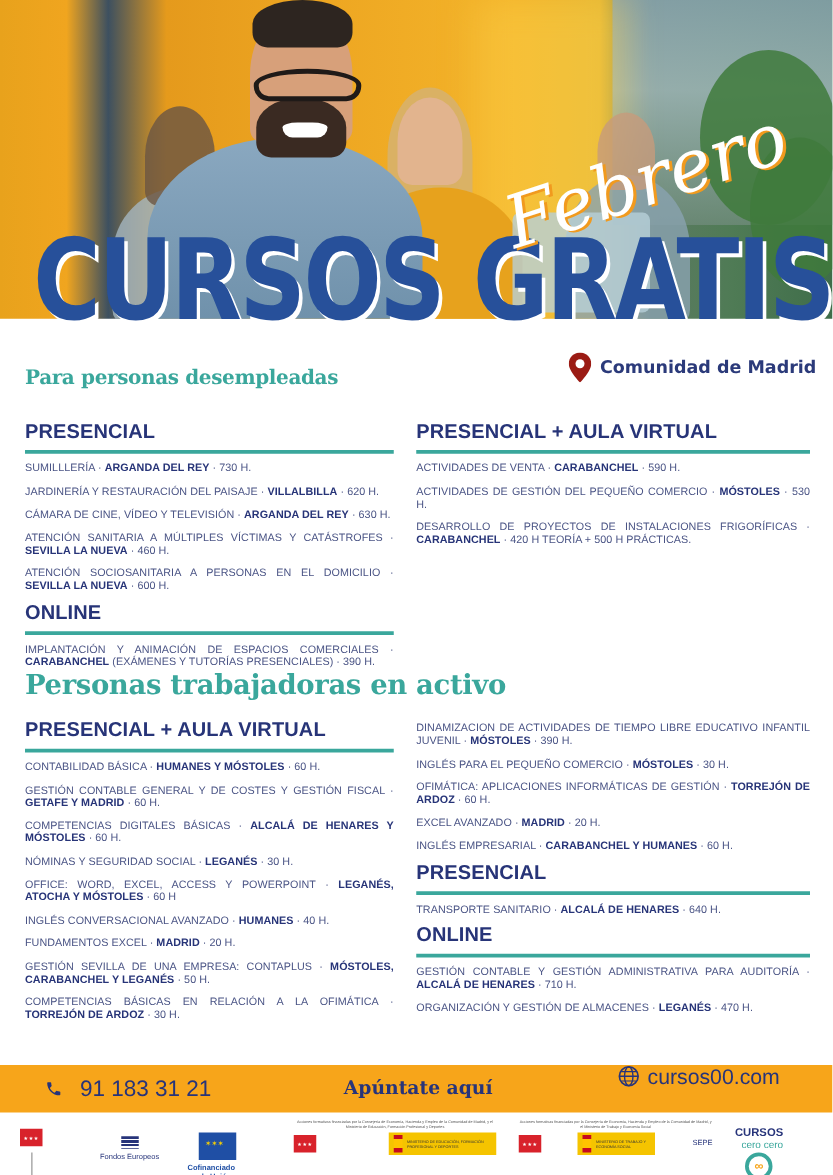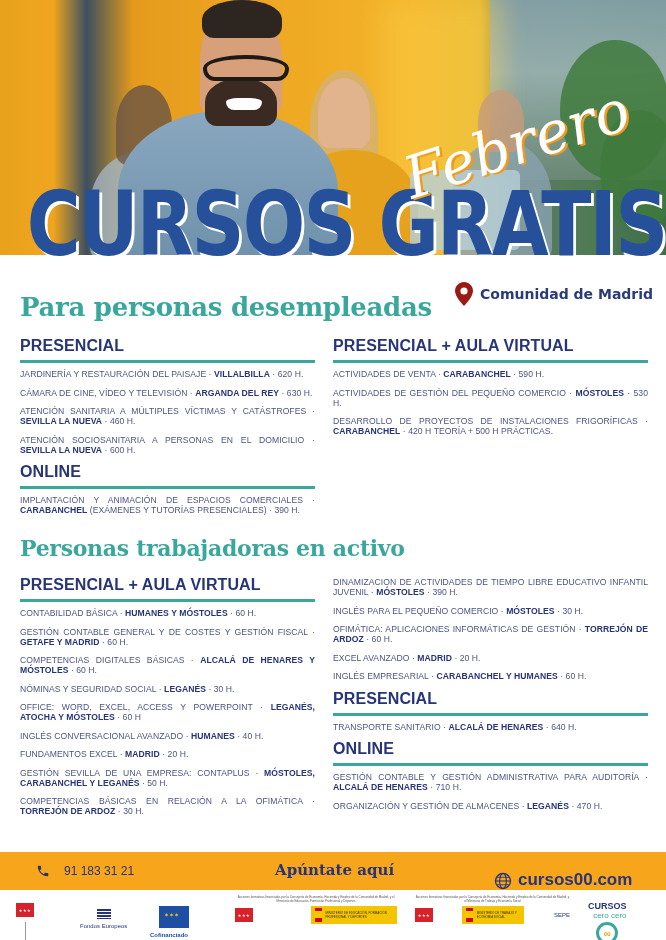--- a/index.html
+++ b/index.html
@@ -31,40 +31,40 @@
 
   .title-main { position: absolute; left: 0; top: 180px; width: 666px; height: 90px; text-align: center;
     font-family: "DejaVu Sans", sans-serif; font-weight: bold; font-size: 80px; letter-spacing: -2px;
     color: #27509a; transform: scaleX(0.92) scaleY(1.12); transform-origin: center top; line-height: 80px;
     text-shadow: 3px 3px 0 #ffffff; white-space: nowrap; }
   .title-script { position: absolute; left: 400px; top: 110px; font-family: "DejaVu Serif", serif; font-style: italic;
     font-size: 58px; color: #ffffff; transform: rotate(-18deg); text-shadow: 2px 2px 0 #f19a1e; white-space: nowrap; }
 
   
   .sec-title { position: absolute; font-family: "DejaVu Serif", serif; font-weight: bold; color: #3aa79c; white-space: nowrap; }
-  .sec-title.t1 { left: 20px; top: 292px; font-size: 26px; letter-spacing: -0.3px; }
+  .sec-title.t1 { left: 20px; top: 292px; font-size: 16px; letter-spacing: -0.3px; }
   .sec-title.t2 { left: 20px; top: 535px; font-size: 22px; letter-spacing: -0.3px; }
 
   .location { position: absolute; left: 455px; top: 282px; display: flex; align-items: center; gap: 7px; }
   .location .label { font-family: "DejaVu Sans", sans-serif; font-weight: bold; font-size: 14px; color: #2b3a7a; }
 
   
   .col { position: absolute; width: 295px; }
   .col.c1 { left: 20px; }
   .col.c2 { left: 333px; width: 315px; }
   .cat { font-weight: bold; font-size: 16px; color: #273478; padding-bottom: 5px; border-bottom: 3px solid #3aa79c; margin-bottom: 6px; letter-spacing: 0.1px; }
   .course { font-size: 8.6px; line-height: 10px; color: #4a5485; text-align: justify; margin-bottom: 8.5px; letter-spacing: 0.05px; }
   .course .loc { font-weight: bold; color: #273478; }
 
   
   .cta-bar { position: absolute; left: 0; top: 852px; width: 666px; height: 38px; background: #f7a51a; display: flex; align-items: center; }
   .cta-phone { position: absolute; left: 36px; top: 0; height: 38px; display: flex; align-items: center; gap: 14px; }
-  .cta-phone .num { font-size: 12px; color: #27347a; }
+  .cta-phone .num { font-size: 18px; color: #27347a; }
   .cta-center { position: absolute; left: 275px; top: 9px; font-family: "DejaVu Serif", serif; font-weight: bold; font-size: 15px; color: #27347a; }
-  .cta-web { position: absolute; left: 494px; top: 0; height: 38px; display: flex; align-items: flex-end; gap: 6px; font-weight: bold; }
+  .cta-web { position: absolute; left: 494px; top: 0; height: 38px; display: flex; align-items: flex-start; gap: 6px; }
   .cta-web .url { font-size: 17px; color: #27347a; }
 
   
   .logos { position: absolute; left: 0; top: 893px; width: 666px; height: 47px; }
   .logo { position: absolute; flex-direction: column; }
   .madrid-flag { width: 18px; height: 14px; background: #d8222b; display: flex; align-items: center; justify-content: center; color: #fff; font-size: 4px; letter-spacing: 0.5px; }
   .tiny { font-size: 3px; color: #555; line-height: 4px; }
   .eu-box { width: 30px; height: 22px; background: #1f4fa5; position: relative; }
   .eu-box::after { content: "✶✶✶"; position: absolute; left: 5px; top: 5px; color: #f8d000; font-size: 6px; }
   .es-box { background: #f5c400; height: 18px; display: flex; align-items: center; gap: 4px; padding: 0 4px; }
@@ -103,20 +103,21 @@
   <svg width="18" height="24" viewBox="0 0 18 24">
     <path d="M9 0C4 0 0 4 0 9c0 6 9 15 9 15s9-9 9-15c0-5-4-9-9-9z" fill="#9b1b14"></path>
     <circle cx="9" cy="9" r="3.6" fill="#ffffff"></circle>
   </svg>
   <span class="label">Comunidad de Madrid</span>
 </div>
 
 <div class="sec-title t1">Para personas desempleadas</div>
 <div class="col c1" style="top:337px;" id="u-left">
     <div class="cat">PRESENCIAL</div>
+    <div class="course"><span>SUMILLLERÍA · </span><span class="loc">ARGANDA DEL REY</span><span>  · 730 H.</span></div>
     <div class="course"><span>JARDINERÍA Y RESTAURACIÓN DEL PAISAJE · </span><span class="loc">VILLALBILLA</span><span> · 620 H.</span></div>
     <div class="course"><span>CÁMARA DE CINE, VÍDEO Y TELEVISIÓN · </span><span class="loc">ARGANDA DEL REY</span><span> · 630 H.</span></div>
     <div class="course"><span>ATENCIÓN SANITARIA A MÚLTIPLES VÍCTIMAS Y CATÁSTROFES · </span><span class="loc">SEVILLA LA NUEVA</span><span> · 460 H.</span></div>
     <div class="course"><span>ATENCIÓN SOCIOSANITARIA A PERSONAS EN EL DOMICILIO · </span><span class="loc">SEVILLA LA NUEVA</span><span> · 600 H.</span></div>
     <div class="cat">ONLINE</div>
     <div class="course"><span>IMPLANTACIÓN Y ANIMACIÓN DE ESPACIOS COMERCIALES · </span><span class="loc">CARABANCHEL</span><span> (EXÁMENES Y TUTORÍAS PRESENCIALES) ·  390 H.</span></div>
   </div>
 <div class="col c2" style="top:337px;" id="u-right">
     <div class="cat">PRESENCIAL + AULA VIRTUAL</div>
     <div class="course"><span>ACTIVIDADES DE VENTA · </span><span class="loc">CARABANCHEL</span><span> · 590 H.</span></div>

